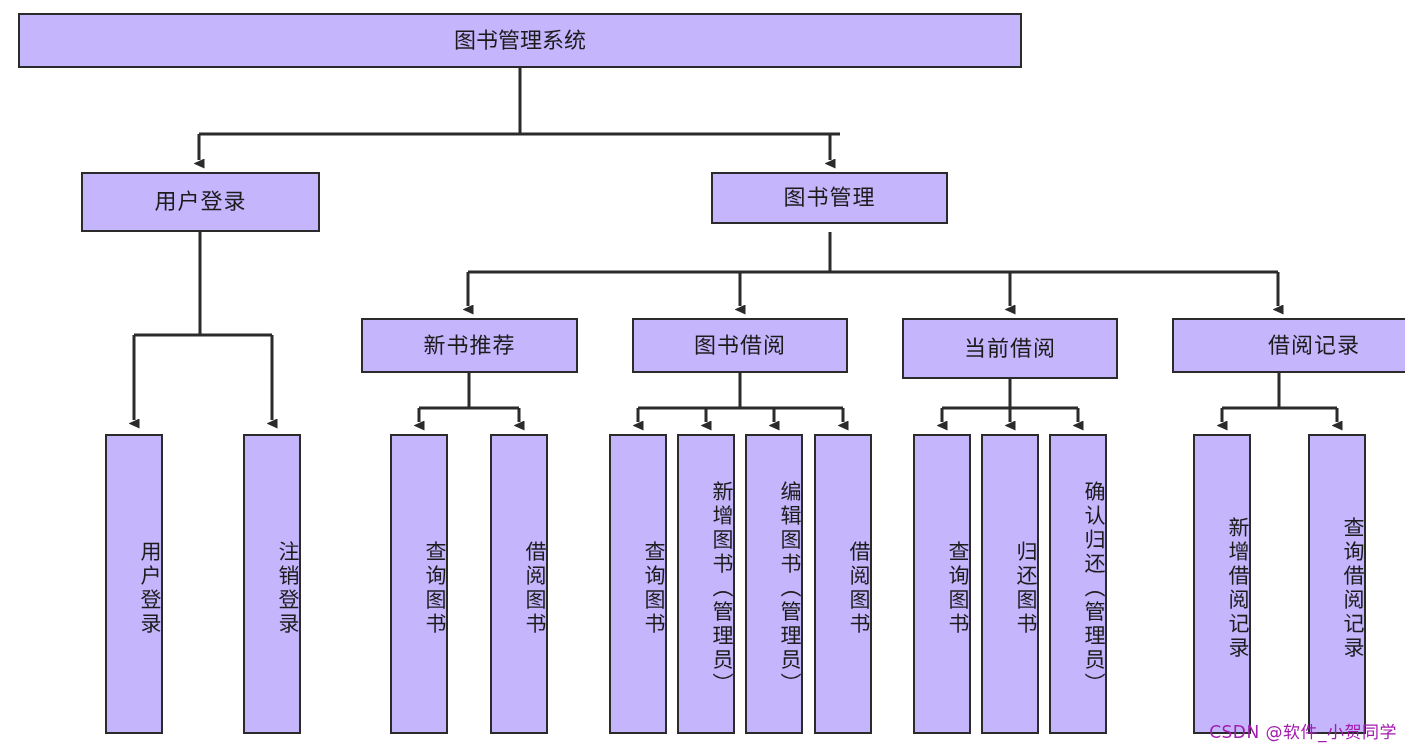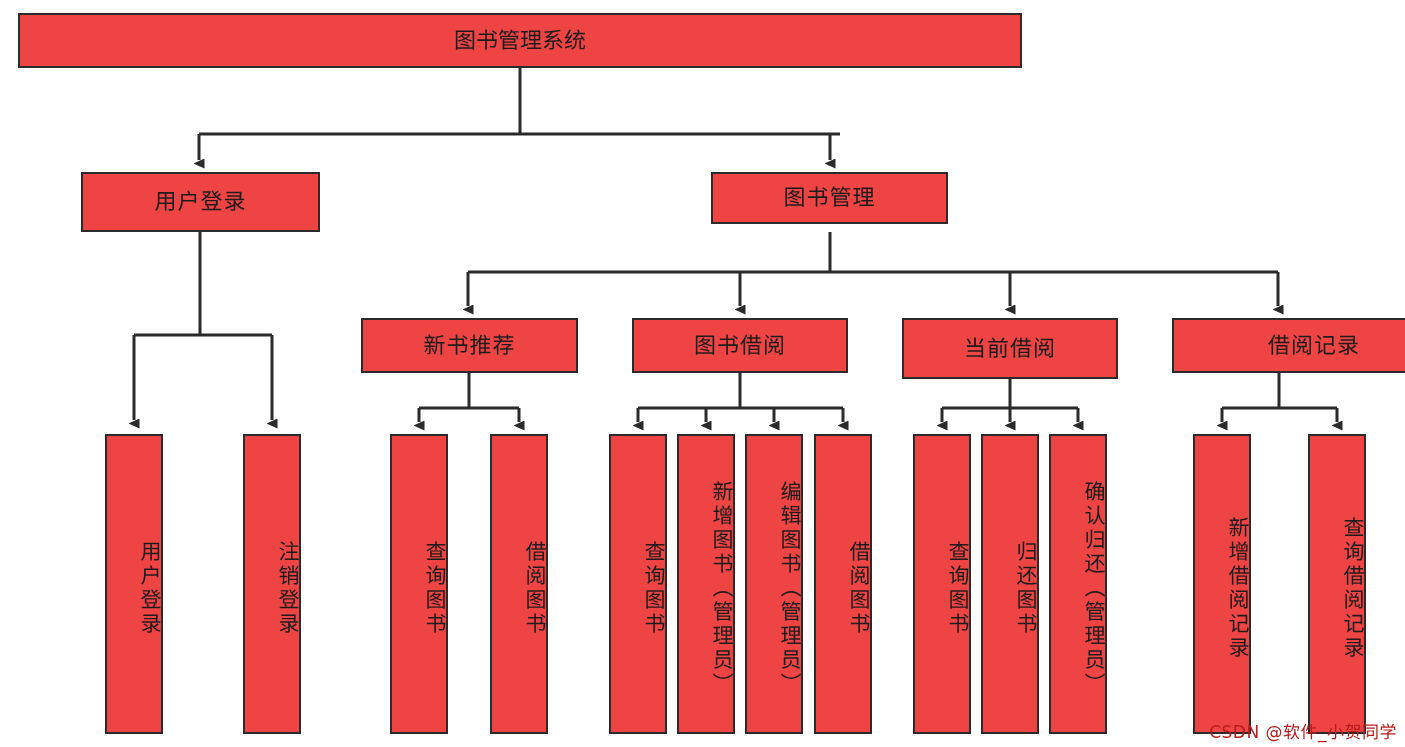--- a/index.html
+++ b/index.html
@@ -22,21 +22,21 @@
     position: absolute;
     left: 0;
     top: 0;
     width: 1405px;
     height: 747px;
     pointer-events: none;
   }
   .node {
     position: absolute;
     box-sizing: border-box;
-    background: #ef4444;
+    background: #c4b5fd;
     border: 2px solid #2b2b2b;
     display: flex;
     align-items: center;
     justify-content: center;
     color: #1c1c1c;
     line-height: 1.18;
   }
   .node.horiz {
     font-size: 22px;
     letter-spacing: 1px;
@@ -51,21 +51,21 @@
     letter-spacing: 3px;
     align-items: flex-start;
     justify-content: center;
     padding-top: 10px;
   }
   .watermark {
     position: absolute;
     right: 8px;
     bottom: 4px;
     font-size: 17px;
-    color: #b91c1c;
+    color: #a21caf;
     letter-spacing: 0.5px;
     white-space: nowrap;
   }
 </style>
 </head>
 <body>
 
 <div id="canvas">
 
   <svg id="wires" viewBox="0 0 1405 747" width="1405" height="747" xmlns="http://www.w3.org/2000/svg">

